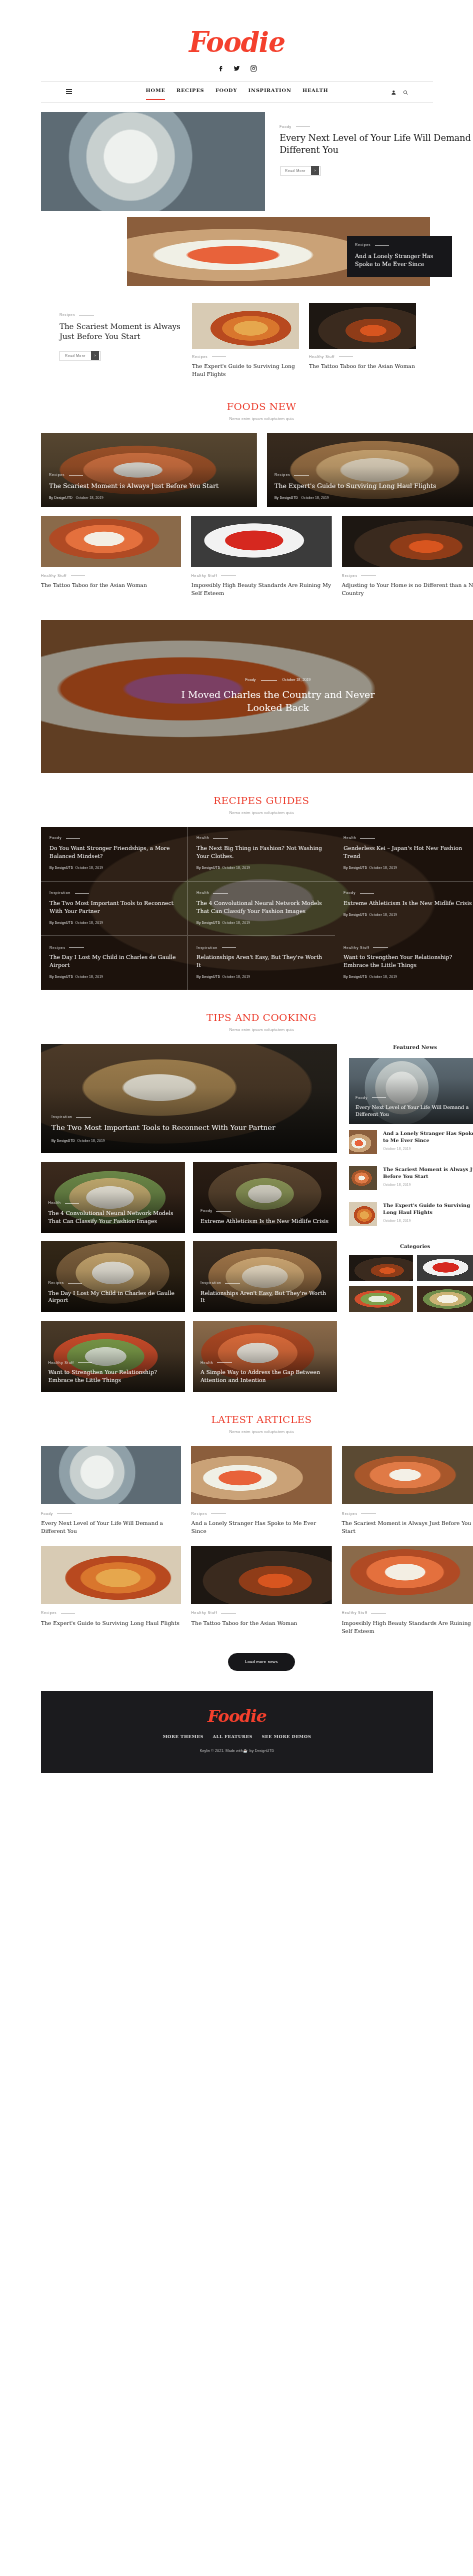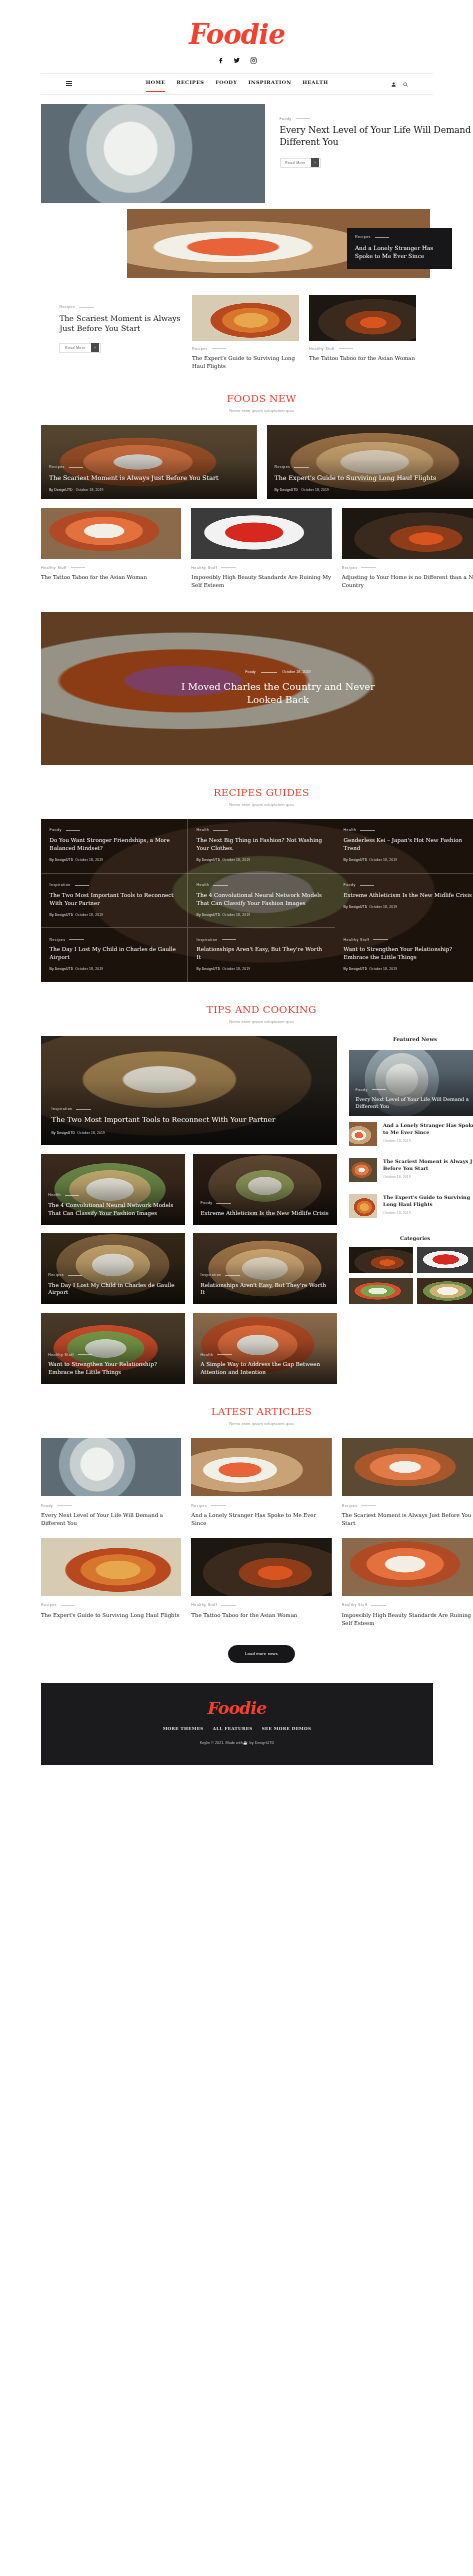--- a/index.html
+++ b/index.html
@@ -3,21 +3,21 @@
 <meta charset="utf-8">
 <style>
   * { box-sizing: border-box; margin: 0; padding: 0; }
   body {
     width: 474px;
     font-family: "Liberation Sans", sans-serif;
     background: #ffffff;
     color: #1b1b1b;
     -webkit-font-smoothing: antialiased;
   }
-  .wrap { width: 392px; margin: 4px auto; }
+  .wrap { width: 392px; margin: 12px auto; }
   .inner { width: 441px; margin: 0 auto; }
 
   
   .site-header { padding: 17px 0 8px; text-align: center; background:#fff; }
   .logo {
     font-family: "DejaVu Serif", serif;
     font-style: italic;
     font-weight: 700;
     font-size: 27px;
     color: #f4402d;

